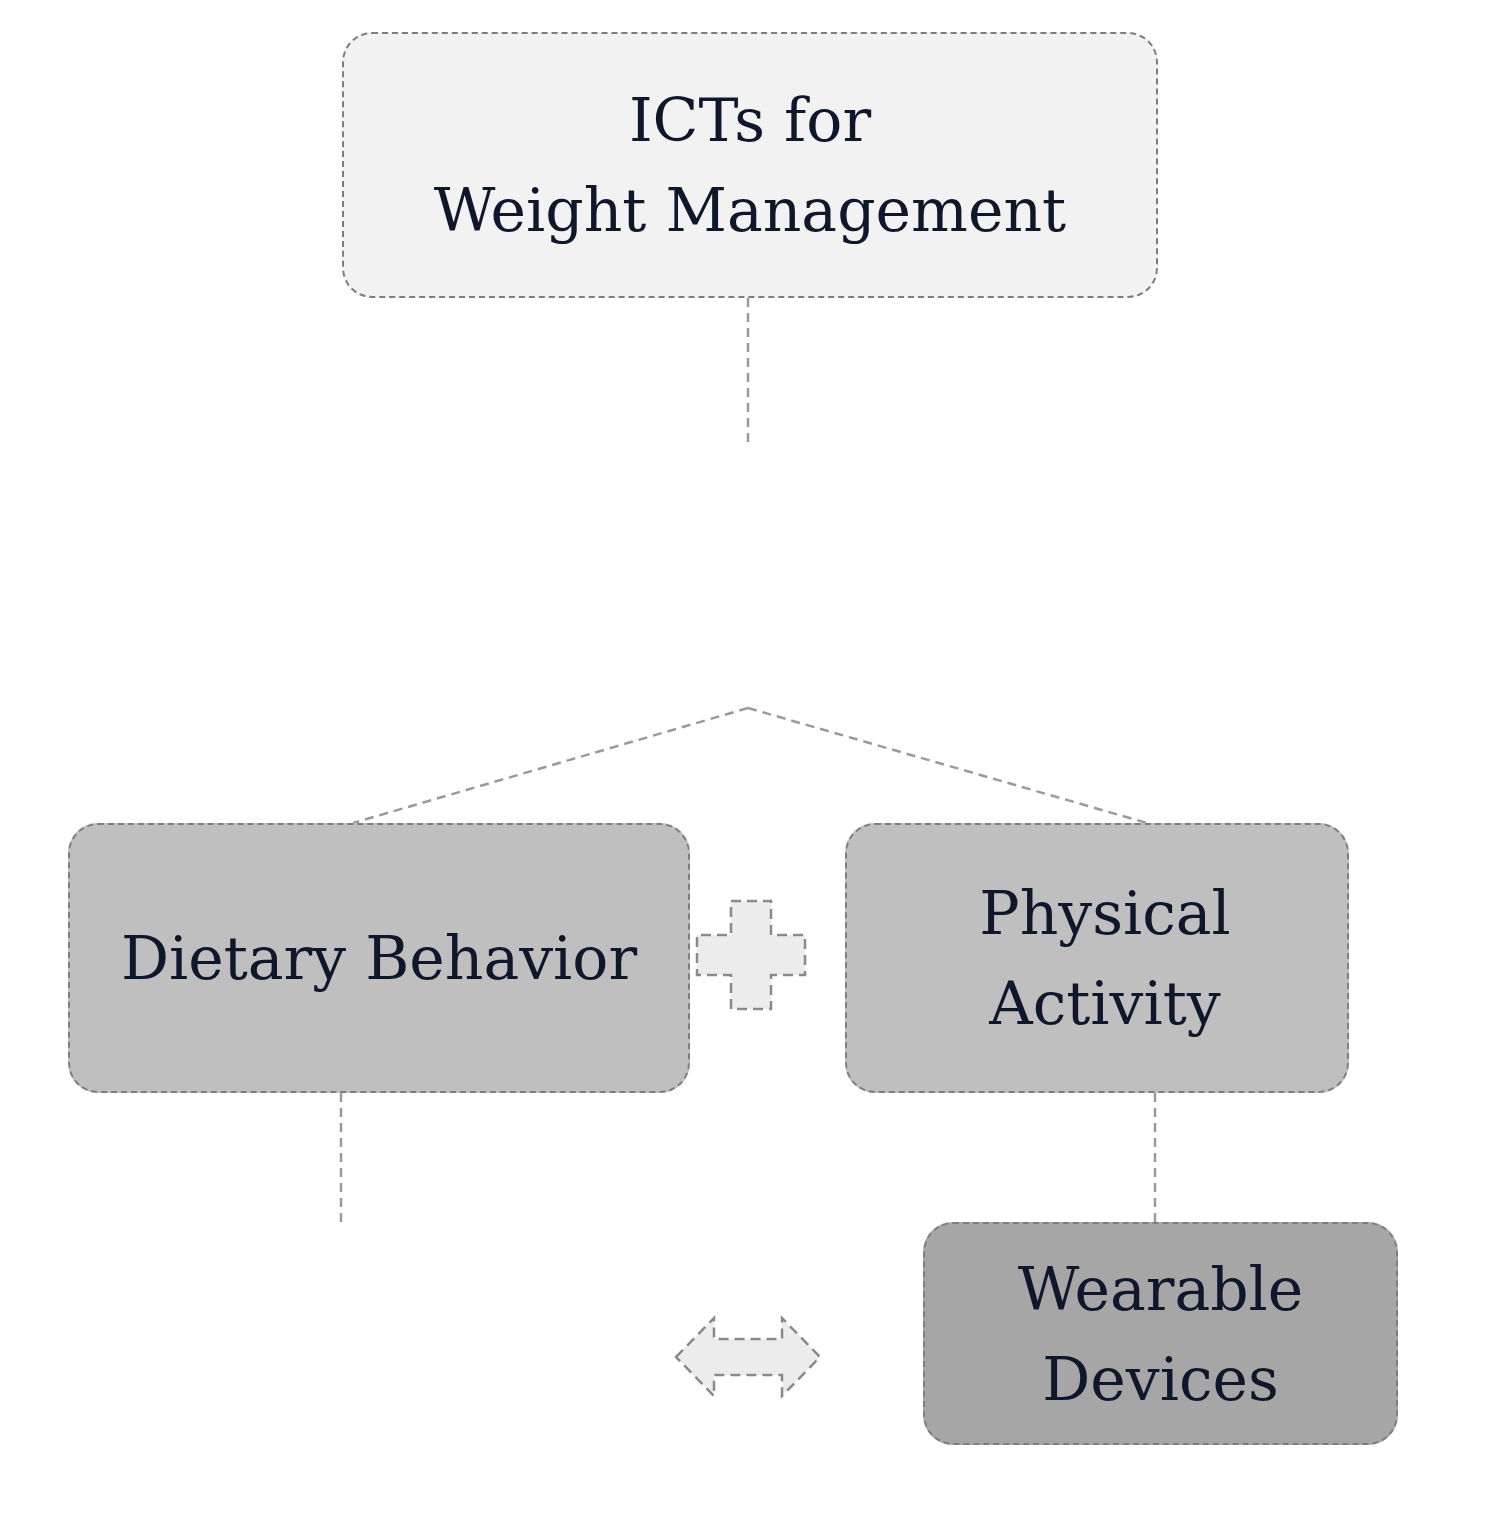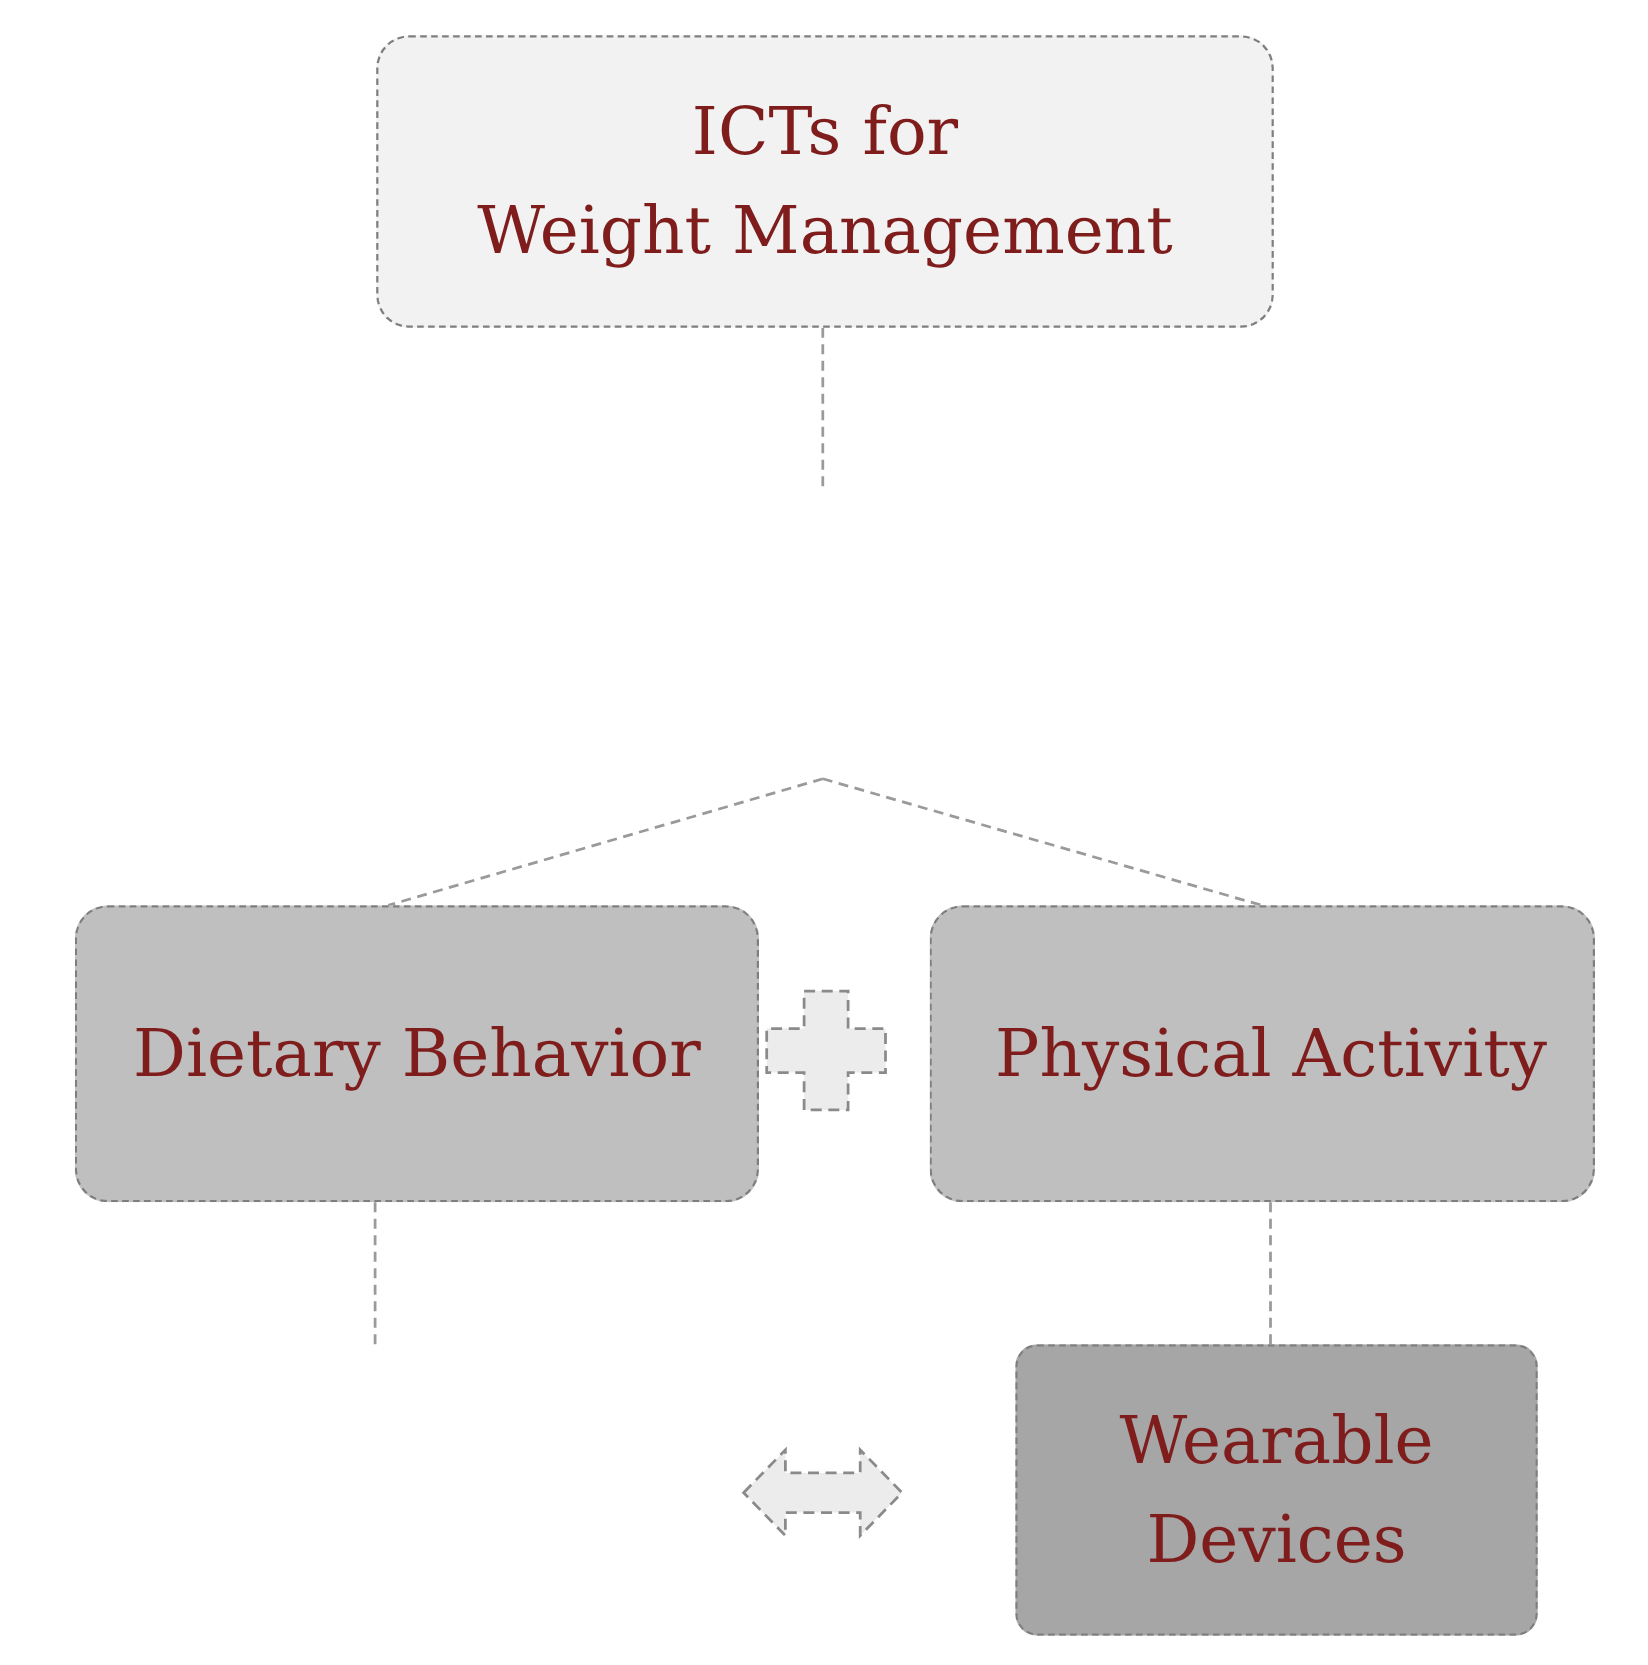--- a/index.html
+++ b/index.html
@@ -6,21 +6,21 @@
     margin: 0;
     padding: 0;
     background: #ffffff;
   }
   .canvas {
     position: relative;
     width: 1498px;
     height: 1514px;
     background: #ffffff;
     font-family: "DejaVu Serif", "Liberation Serif", serif;
-    color: #7f1d1d;
+    color: #0f172a;
     overflow: hidden;
   }
   .connector-layer {
     position: absolute;
     left: 0;
     top: 0;
     width: 1498px;
     height: 1514px;
     z-index: 0;
   }
@@ -51,34 +51,33 @@
     background: #d9d9d9;
   }
   .node-dietary {
     left: 33px;   top: 823px;
     width: 622px; height: 270px;
     background: #bfbfbf;
     margin-left: 35px;
   }
   .node-physical {
     left: 845px;  top: 823px;
-    width: 605px; height: 270px;
+    width: 504px; height: 270px;
     background: #bfbfbf;
     padding-left: 16px;
   }
   .node-apps {
     left: 118px;  top: 1222px;
     width: 450px; height: 265px;
     background: #a6a6a6;
   }
   .node-wearables {
     left: 923px;  top: 1222px;
-    width: 475px; height: 265px;
+    width: 475px; height: 223px;
     background: #a6a6a6;
-    border-radius: 20px;
   }
   .edge {
     stroke: #9a9a9a;
     stroke-width: 2.5;
     stroke-dasharray: 9 6;
     fill: none;
   }
   .icon-shape {
     fill: #ececec;
     stroke: #8a8a8a;

